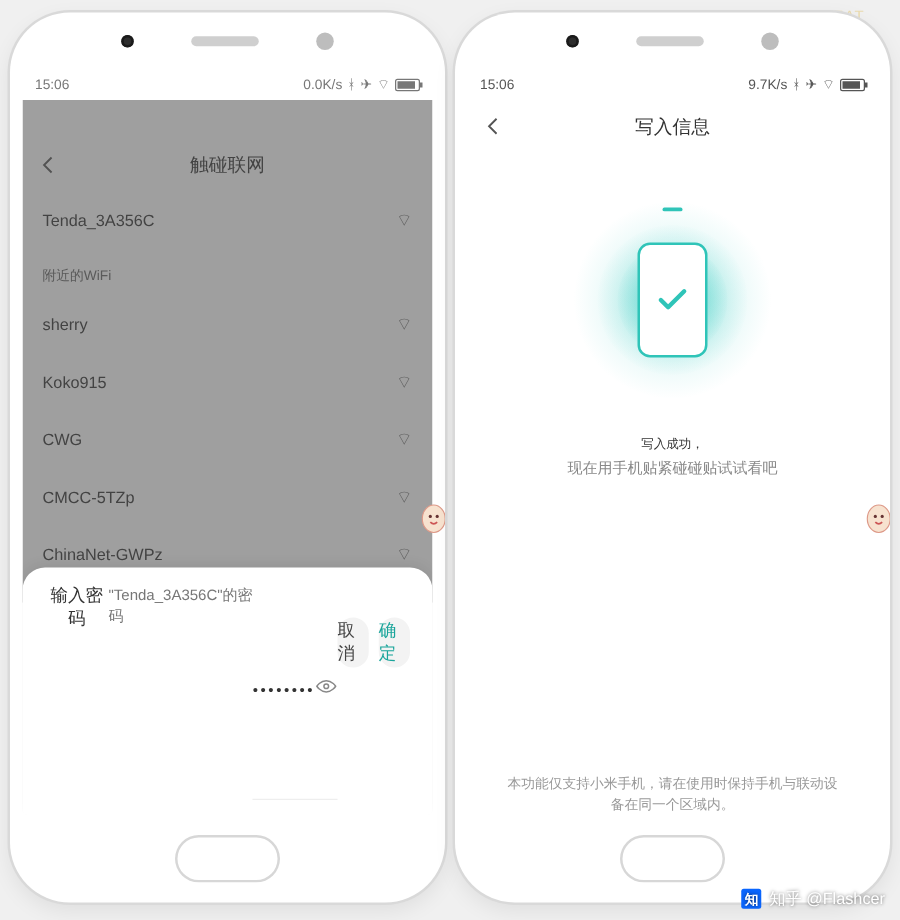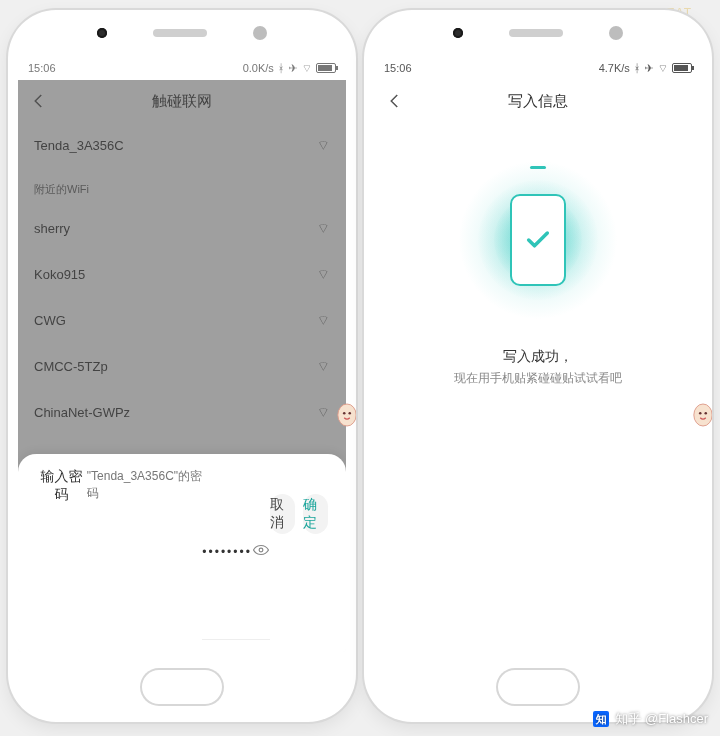--- a/index.html
+++ b/index.html
@@ -37,21 +37,21 @@
     .status-ico { font-size:11px; line-height:1; }
     .battery { display:inline-block; width:20px; height:10px; border:1px solid currentColor; border-radius:2px; position:relative; }
     .battery::after { content:""; position:absolute; right:-3px; top:2px; width:2px; height:4px; background:currentColor; }
     .battery .fill { position:absolute; left:1px; top:1px; bottom:1px; width:14px; background: currentColor; }
     
     .navhdr { height:42px; display:flex; align-items:center; justify-content:center; position:relative; }
     .navhdr .back { position:absolute; left:12px; top:0; bottom:0; width:28px; display:flex; align-items:center; color:#555; font-size:18px; }
     .navhdr .title { font-size:15px; color:#333; }
     
     .wifi-bg { position:relative; height: calc(100% - 24px - 170px); }
-    .wifi-scroll { position:absolute; inset:0; }
+    .wifi-scroll { position:absolute; inset:0;margin-top:31px; }
     .dim-overlay { position:absolute; inset:0; background:rgba(80,80,80,.55); }
     .section-lbl { font-size:11px; color:#666; padding: 14px 16px 8px; }
     .row { display:flex; align-items:center; justify-content:space-between; padding: 14px 16px; font-size:13px; color:#333; }
     .row + .row { border-top: 0; }
     .wifi-ico { color:#777; font-size:14px; }
     
     .sheet {
       position:absolute; left:0; right:0; bottom:0; height:198px;
       background:#fff; border-top-left-radius:18px; border-top-right-radius:18px;
       box-shadow: 0 -2px 10px rgba(0,0,0,.08);
@@ -79,21 +79,21 @@
     .g3 { width:88px; height:88px; background: radial-gradient(circle, rgba(40,200,190,.55) 0%, rgba(40,200,190,0) 74%); }
     .phone-outline {
       width:56px; height:92px; border:2px solid #2fc4b8; border-radius:10px;
       background:#fff; display:flex; align-items:center; justify-content:center; z-index:2;
     }
     .phone-outline .notch { position:absolute; top:6px; width:16px; height:3px; background:#2fc4b8; border-radius:2px; }
     .check {
       width:28px; height:28px; position:relative; z-index:3;
     }
     .check svg { width:28px; height:28px; }
-    .succ-title { margin-top:28px; font-size:14px; color:#333; }
+    .succ-title { margin-top:28px; font-size:10px; color:#333; }
     .succ-sub { margin-top:4px; font-size:12px; color:#888; text-align:center; }
     .spacer { flex:1; }
     .foot-note { font-size:11px; color:#999; text-align:center; line-height:1.5; padding: 0 8px; }
     .done-btn {
       margin:18px 0 14px; width:100%; height:42px; border-radius:22px; background:#f3f3f3;
       display:flex; align-items:center; justify-content:center; font-size:14px; color:#333;
     }
     
     .wm-top { position:absolute; right:28px; top:6px; font-size:12px; letter-spacing:1px; color:#e7cf8c; opacity:.65; }
     .wm-bottom { position:absolute; right:12px; bottom:8px; font-size:13px; color:#fff; text-shadow:0 0 3px rgba(0,0,0,.6); display:flex; align-items:center; gap:6px; }
@@ -212,21 +212,21 @@
     <div class="sensor-bar">
       <span class="cam inner"></span>
       <span class="speaker"></span>
       <span class="cam"></span>
     </div>
 
     <div class="screen">
       <div class="statusbar">
         <span>15:06</span>
         <span class="status-right">
-          <span>4.7K/s</span>
+          <span>9.7K/s</span>
           <span class="status-ico">ᚼ</span>
           <span class="status-ico">✈</span>
           <span class="status-ico">⌔</span>
           <span class="battery">
               <span class="fill"></span>
             </span>
         </span>
       </div>
 
       <div class="navhdr">
@@ -248,20 +248,21 @@
             <span class="check">
               <svg viewBox="0 0 24 24">
                   <path d="M4 12l5 5L20 6" fill="none" stroke="#2fc4b8" stroke-width="3" stroke-linecap="round" stroke-linejoin="round"></path>
                 </svg>
             </span>
           </div>
         </div>
         <div class="succ-title">写入成功，</div>
         <div class="succ-sub">现在用手机贴紧碰碰贴试试看吧</div>
         <div class="spacer"></div>
+        <div class="foot-note">本功能仅支持小米手机，请在使用时保持手机与联动设备在同一个区域内。</div>
       </div>
     </div>
 
     <div class="sticker">
       <svg viewBox="0 0 24 28">
           <ellipse cx="12" cy="14" rx="10" ry="12" fill="#f7e2cf" stroke="#d98" stroke-width="1"></ellipse>
           <circle cx="9" cy="12" r="1.4" fill="#633"></circle>
           <circle cx="15" cy="12" r="1.4" fill="#633"></circle>
           <path d="M9 17q3 3 6 0" stroke="#c55" fill="none" stroke-width="1.4"></path>
         </svg>

